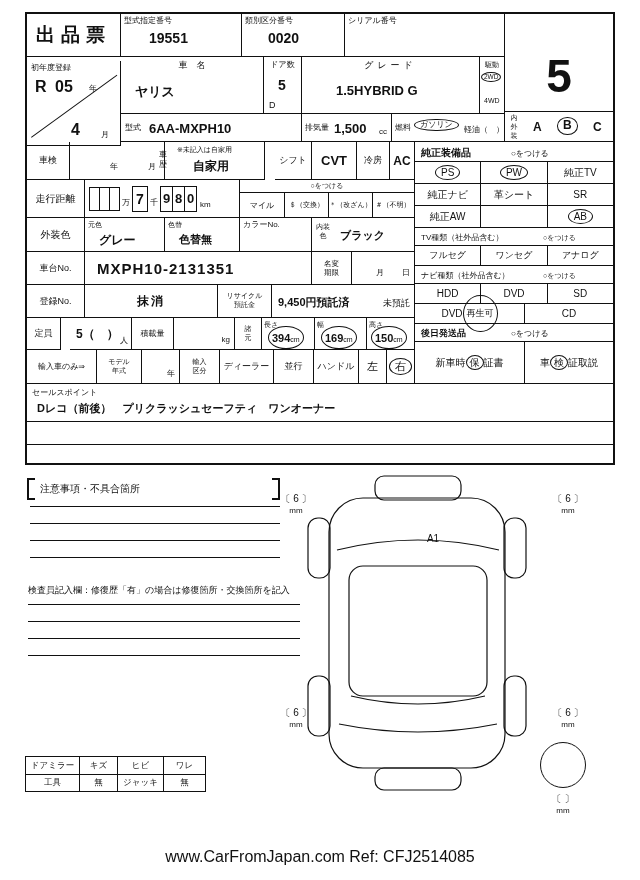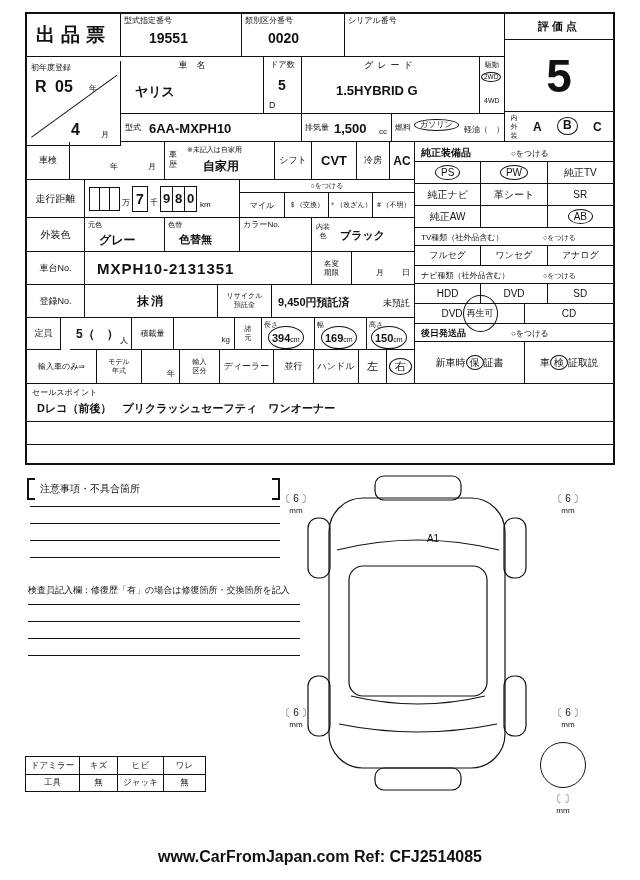--- a/index.html
+++ b/index.html
@@ -36,23 +36,20 @@
   </div>
   <div class="c bR bB" style="left:215px;top:0;width:103px;height:43px">
     <span class="c lbl" style="left:3px;top:3px">類別区分番号</span>
     <span class="c b" style="left:26px;top:16px;font-size:14px">0020</span>
   </div>
   <div class="c bR bB" style="left:318px;top:0;width:160px;height:43px">
     <span class="c lbl" style="left:3px;top:3px">シリアル番号</span>
     <span class="c b" style="left:40px;top:16px;font-size:13px"></span>
   </div>
 
-  <div class="c bB cen" style="left:478px;top:0;width:108px;height:26px">
-    <span class="b" style="font-size:11px;letter-spacing:3px">評価点</span>
-  </div>
   <div class="c bB cen" style="left:478px;top:26;width:108px;height:72px;top:26px">
     <span class="b" style="font-size:46px">5</span>
   </div>
   <div class="c bB" style="left:478px;top:98px;width:108px;height:30px">
     <span class="c wrap" style="left:4px;top:2px;width:10px;font-size:7px">内外装</span>
     <span class="c b" style="left:28px;top:8px;font-size:12px">A</span>
     <span class="c oval b" style="left:52px;top:5px;font-size:12px">B</span>
     <span class="c b" style="left:88px;top:8px;font-size:12px">C</span>
   </div>
 
@@ -100,21 +97,21 @@
     <span class="c" style="left:72px;top:10px;font-size:8px">軽油（　）</span>
   </div>
 
   <div class="c bR bB cen" style="left:0;top:128px;width:43px;height:38px">
     <span style="font-size:9px">車検</span>
   </div>
   <div class="c bR bB" style="left:43px;top:128px;width:95px;height:38px">
     <span class="c lbl" style="left:40px;bottom:7px">年</span>
     <span class="c lbl" style="left:78px;bottom:7px">月</span>
   </div>
-  <div class="c bR bB" style="left:138px;top:128px;width:110px;height:38px">
+  <div class="c bR bB" style="left:128px;top:128px;width:110px;height:38px">
     <span class="c wrap" style="left:3px;top:8px;width:10px;font-size:8px">車歴</span>
     <span class="c" style="left:22px;top:3px;font-size:7px">※未記入は自家用</span>
     <span class="c b" style="left:38px;top:16px;font-size:12px">自家用</span>
   </div>
   <div class="c bR bB cen" style="left:248px;top:128px;width:37px;height:38px">
     <span style="font-size:9px">シフト</span>
   </div>
   <div class="c bR bB cen" style="left:285px;top:128px;width:45px;height:38px">
     <span class="b" style="font-size:13px">CVT</span>
   </div>
@@ -434,13 +431,13 @@
   </div>
   <div class="c bB" style="left:0;top:17px;width:100%;height:0"></div>
   <div class="c" style="left:0;top:18px;width:100%;height:16px;display:flex">
     <span class="bR cen" style="width:54px;font-size:8.5px">工具</span>
     <span class="bR cen" style="width:38px;font-size:8.5px">無</span>
     <span class="bR cen" style="width:46px;font-size:8.5px">ジャッキ</span>
     <span class="cen" style="flex:1;font-size:8.5px">無</span>
   </div>
 </div>
 
-<div class="c" style="left:0;top:848px;width:640px;text-align:center;font-size:16px;font-weight:700">www.CarFromJapan.com Ref: CFJ2514085</div>
+<div class="c" style="left:0;top:848px;width:640px;text-align:center;font-size:16px;font-weight:400">www.CarFromJapan.com Ref: CFJ2514085</div>
 
 </body></html>

